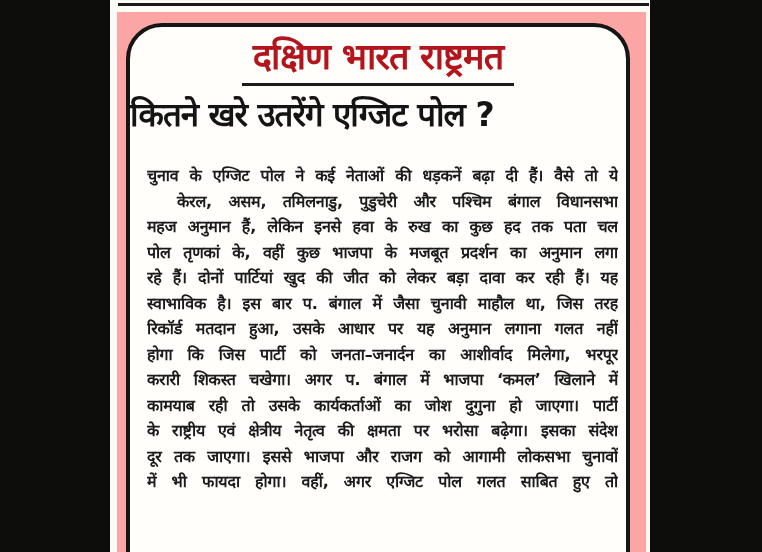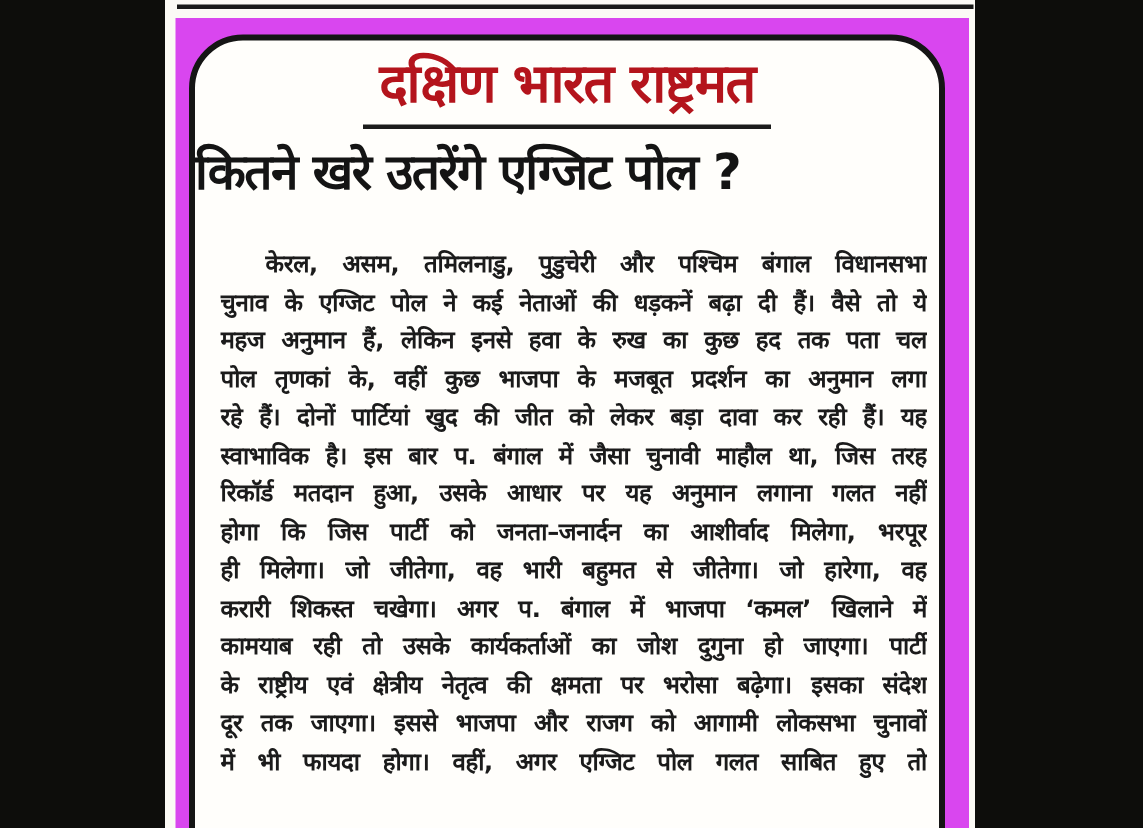--- a/index.html
+++ b/index.html
@@ -16,21 +16,21 @@
     background: #fbfaf5;
   }
   .top-rule {
     position: absolute; left: 8px; top: 3px;
     width: 531px; height: 3px;
     background: #191919;
   }
   .panel {
     position: absolute; left: 7px; top: 12px;
     width: 529px; height: 540px;
-    background: #d946ef;
+    background: #fca5a5;
     overflow: hidden;
   }
   .card {
     position: absolute; left: 9px; top: 11px;
     width: 504px; height: 620px;
     box-sizing: border-box;
     background: #fffefb;
     border: 4px solid #151515;
     border-radius: 36px 36px 0 0;
     overflow: hidden;
@@ -81,29 +81,28 @@
 <body>
 
 <div class="paper">
   <div class="top-rule"></div>
   <div class="panel">
     <div class="card">
       <div class="masthead">दक्षिण भारत राष्ट्रमत</div>
       <div class="masthead-rule"></div>
       <div class="headline">कितने खरे उतरेंगे एग्जिट पोल ?</div>
       <div class="body-block">
+        <div class="bline">चुनाव के एग्जिट पोल ने कई नेताओं की धड़कनें बढ़ा दी हैं। वैसे तो ये</div>
         <div class="bline indent">केरल, असम, तमिलनाडु, पुडुचेरी और पश्चिम बंगाल विधानसभा</div>
-        <div class="bline">चुनाव के एग्जिट पोल ने कई नेताओं की धड़कनें बढ़ा दी हैं। वैसे तो ये</div>
         <div class="bline">महज अनुमान हैं, लेकिन इनसे हवा के रुख का कुछ हद तक पता चल</div>
         <div class="bline">पोल तृणकां के, वहीं कुछ भाजपा के मजबूत प्रदर्शन का अनुमान लगा</div>
         <div class="bline">रहे हैं। दोनों पार्टियां खुद की जीत को लेकर बड़ा दावा कर रही हैं। यह</div>
         <div class="bline">स्वाभाविक है। इस बार प. बंगाल में जैसा चुनावी माहौल था, जिस तरह</div>
         <div class="bline">रिकॉर्ड मतदान हुआ, उसके आधार पर यह अनुमान लगाना गलत नहीं</div>
         <div class="bline">होगा कि जिस पार्टी को जनता–जनार्दन का आशीर्वाद मिलेगा, भरपूर</div>
-        <div class="bline">ही मिलेगा। जो जीतेगा, वह भारी बहुमत से जीतेगा। जो हारेगा, वह</div>
         <div class="bline">करारी शिकस्त चखेगा। अगर प. बंगाल में भाजपा ‘कमल’ खिलाने में</div>
         <div class="bline">कामयाब रही तो उसके कार्यकर्ताओं का जोश दुगुना हो जाएगा। पार्टी</div>
         <div class="bline">के राष्ट्रीय एवं क्षेत्रीय नेतृत्व की क्षमता पर भरोसा बढ़ेगा। इसका संदेश</div>
         <div class="bline">दूर तक जाएगा। इससे भाजपा और राजग को आगामी लोकसभा चुनावों</div>
         <div class="bline">में भी फायदा होगा। वहीं, अगर एग्जिट पोल गलत साबित हुए तो</div>
       </div>
     </div>
   </div>
 </div>
 

